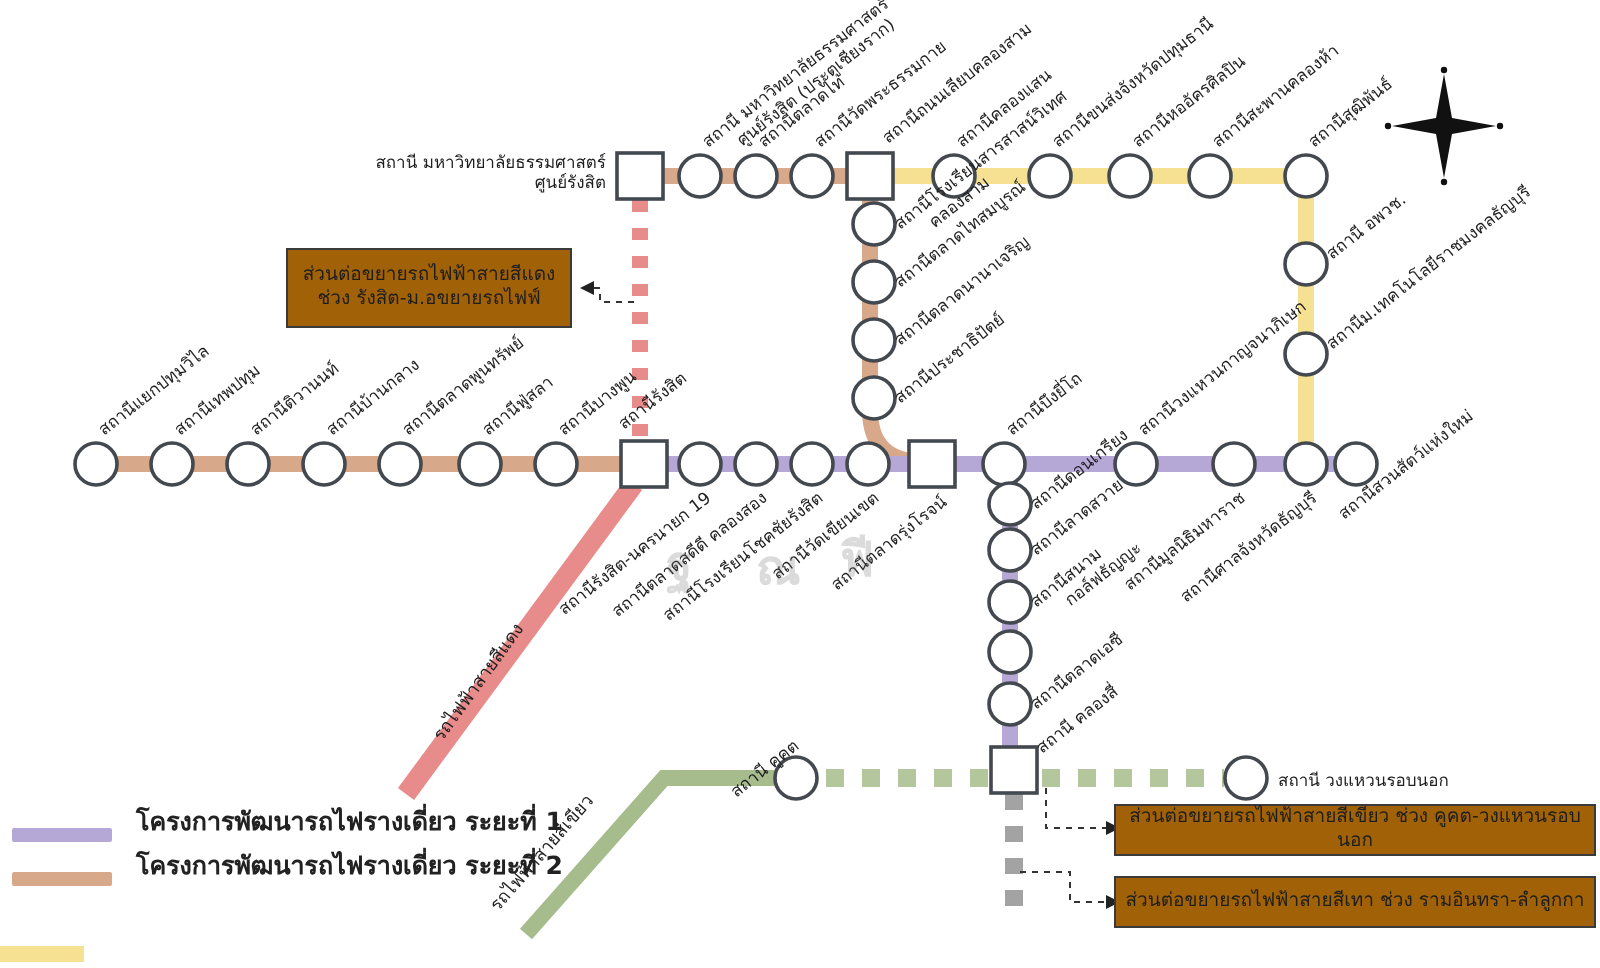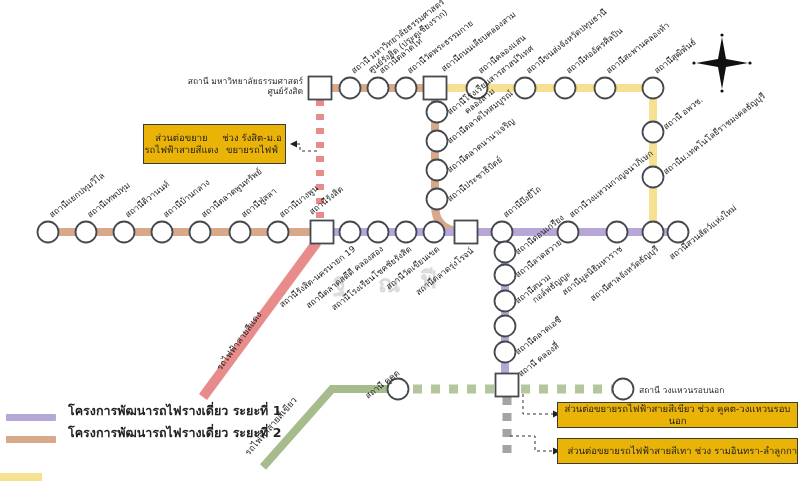--- a/index.html
+++ b/index.html
@@ -1,22 +1,22 @@
 <!DOCTYPE html>
 <html><head>
 <meta charset="utf-8">
 <title>Transit Map</title>
 <style>
   html,body{margin:0;padding:0;background:#ffffff;}
   body{width:800px;height:484px;position:relative;overflow:hidden;
        font-family:"DejaVu Sans","Liberation Sans",sans-serif;}
   #stage{position:absolute;left:0;top:0;width:800px;height:484px;}
   #map-svg{position:absolute;left:0;top:0;}
-  .callout{position:absolute;background:#eab308;border:1.4px solid #3a3a3a;
-           display:flex;flex-direction:row;align-items:center;justify-content:flex-end;
+  .callout{position:absolute;background:#a16207;border:1.4px solid #3a3a3a;
+           display:flex;flex-direction:column;align-items:center;justify-content:center;
            text-align:center;color:#1e1e1e;line-height:1.25;}
   #callout-red{left:143px;top:124px;width:141px;height:38px;font-size:9.5px;}
   #callout-green{left:557px;top:402px;width:239px;height:24px;font-size:9.5px;}
   #callout-gray{left:557px;top:438px;width:239px;height:24px;font-size:9.5px;}
   .legend{position:absolute;left:6px;top:399px;}
   .legend-row{display:flex;align-items:flex-end;height:22px;}
   .swatch{width:50px;height:7px;margin-right:12px;border-radius:1px;}
   .legend-label{font-size:12.5px;font-weight:600;color:#222;}
   .legend-partial{position:absolute;left:0;top:473px;width:42px;height:8px;}
   .wm{position:absolute;font-size:24px;color:rgba(90,90,90,0.22);font-weight:600;}

